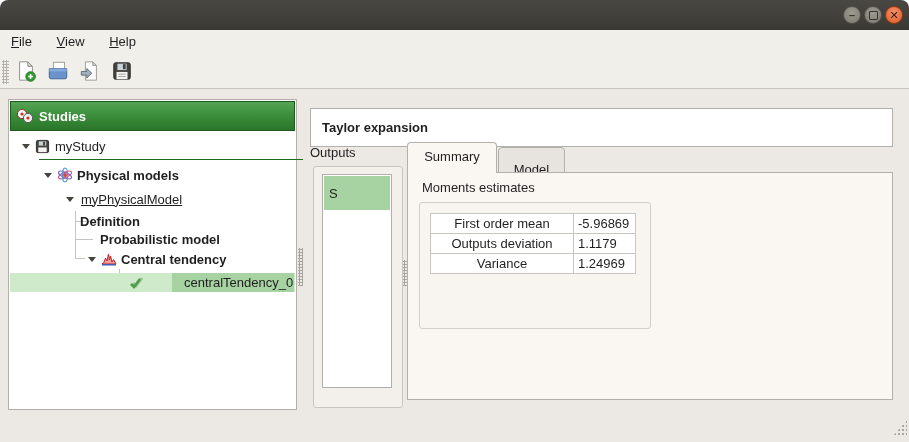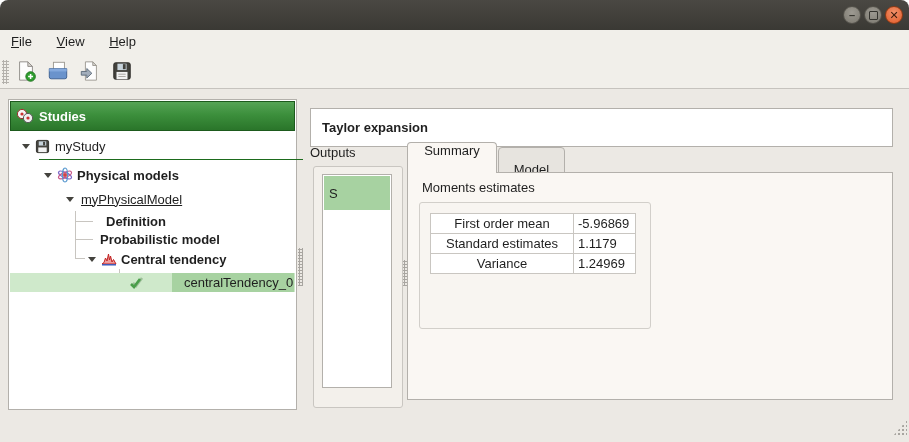--- a/index.html
+++ b/index.html
@@ -60,21 +60,21 @@
   #outputs-group{left:313px;top:166px;width:90px;height:242px;background:#f3f0eb;
     border:1px solid #c9c6c1;border-radius:3px;box-sizing:border-box;}
   #outputs-list{left:322px;top:174px;width:70px;height:214px;background:#ffffff;
     border:1px solid #b3b0ab;box-sizing:border-box;}
   #output-item-s{position:absolute;left:1px;right:1px;top:1px;height:34px;background:#a7d2a1;
     display:flex;align-items:center;padding-left:5px;box-sizing:border-box;}
 
   .tab{box-sizing:border-box;border:1px solid #b3b0ab;border-radius:4px 4px 0 0;
     display:flex;align-items:flex-start;justify-content:center;}
   #tab-summary{left:407px;top:142px;width:90px;height:31px;background:#faf7f3;
-    border-bottom:none;z-index:3;}
+    border-bottom:none;z-index:3;padding-top:6px;}
   #tab-model{left:498px;top:147px;width:67px;height:26px;background:#e7e4df;
     z-index:1;padding-top:14px;}
   #tab-pane{left:407px;top:172px;width:486px;height:228px;background:#faf7f3;
     border:1px solid #b3b0ab;box-sizing:border-box;z-index:2;}
   #moments-label{left:422px;top:180px;z-index:4;}
   #moments-group{left:419px;top:202px;width:232px;height:127px;background:#f8f5f1;
     border:1px solid #d2cfca;border-radius:3px;box-sizing:border-box;z-index:4;}
 
   #moments-table{left:430px;top:213px;z-index:5;border-collapse:collapse;
     border:1px solid #9c9994;background:#ffffff;}
@@ -191,21 +191,21 @@
     <span class="arrow" style="margin-left:56px"></span>
     <span style="margin-left:7px;text-decoration:underline">myPhysicalModel</span>
   </div>
 
   <div class="abs guide" style="left:66px;top:111px;width:1px;height:48px"></div>
   <div class="abs guide" style="left:66px;top:121px;width:18px;height:1px"></div>
   <div class="abs guide" style="left:66px;top:139px;width:18px;height:1px"></div>
   <div class="abs guide" style="left:66px;top:158px;width:10px;height:1px"></div>
 
   <div class="trow" style="top:112px;height:18px">
-    <span class="bold" style="margin-left:96px">Definition</span>
+    <span class="bold" style="margin-left:70px">Definition</span>
   </div>
 
   <div class="trow" style="top:130px;height:18px">
     <span class="bold" style="margin-left:90px">Probabilistic model</span>
   </div>
 
   <div class="trow" style="top:149px">
     <span class="arrow" style="margin-left:78px"></span>
     <span class="ticon" style="margin-left:4px">
       <svg width="16" height="16" viewBox="0 0 16 16">
@@ -259,21 +259,21 @@
 <div class="abs" id="moments-label">Moments estimates</div>
 <div class="abs" id="moments-group"></div>
 
 <table class="abs" id="moments-table">
   <tbody>
   <tr>
     <td class="est">First order mean</td>
     <td class="val">-5.96869</td>
   </tr>
   <tr>
-    <td class="est">Standard estimates</td>
+    <td class="est">Outputs deviation</td>
     <td class="val">1.1179</td>
   </tr>
   <tr>
     <td class="est">Variance</td>
     <td class="val">1.24969</td>
   </tr>
 </tbody>
   </table>
 
 <div class="abs" id="resize-grip"></div>

